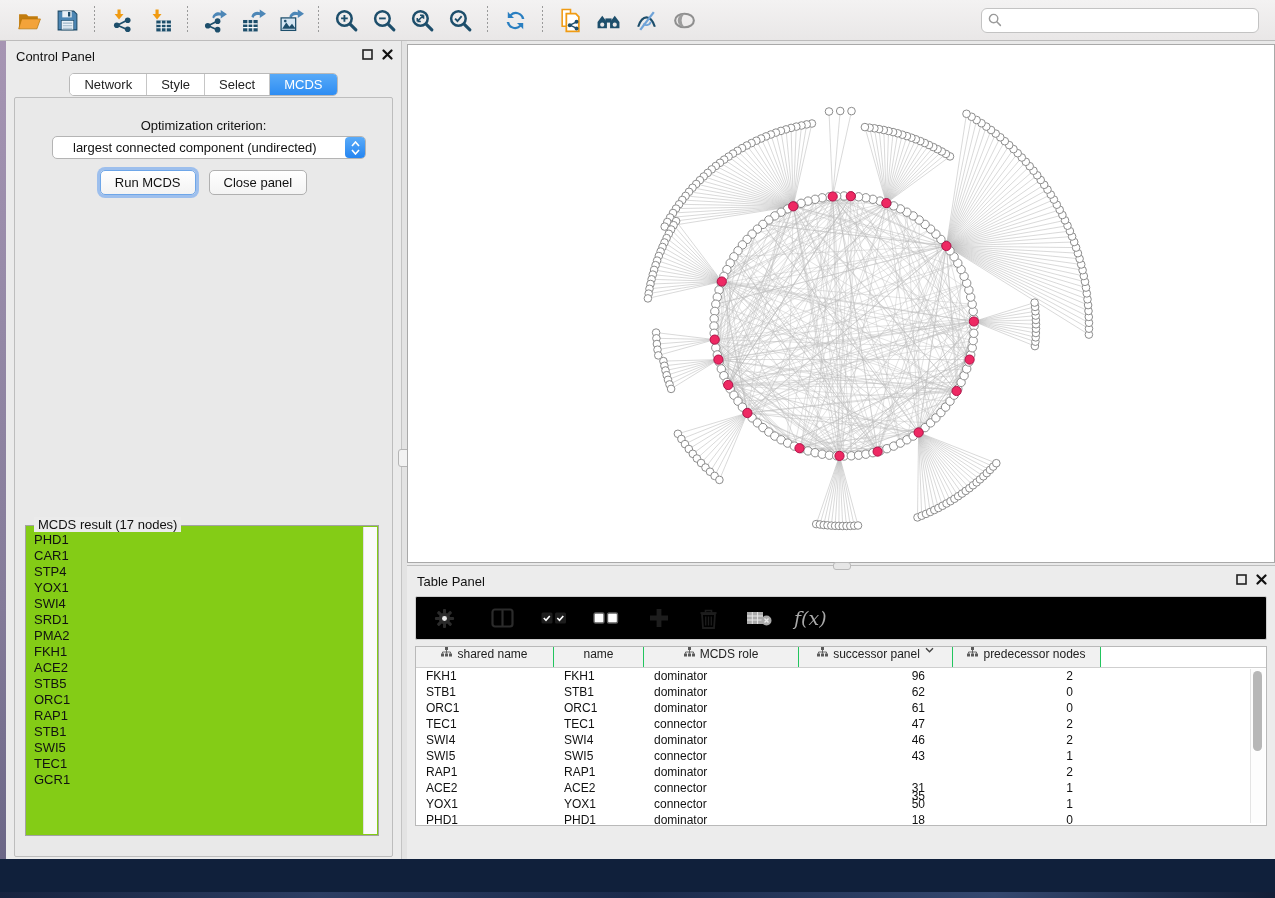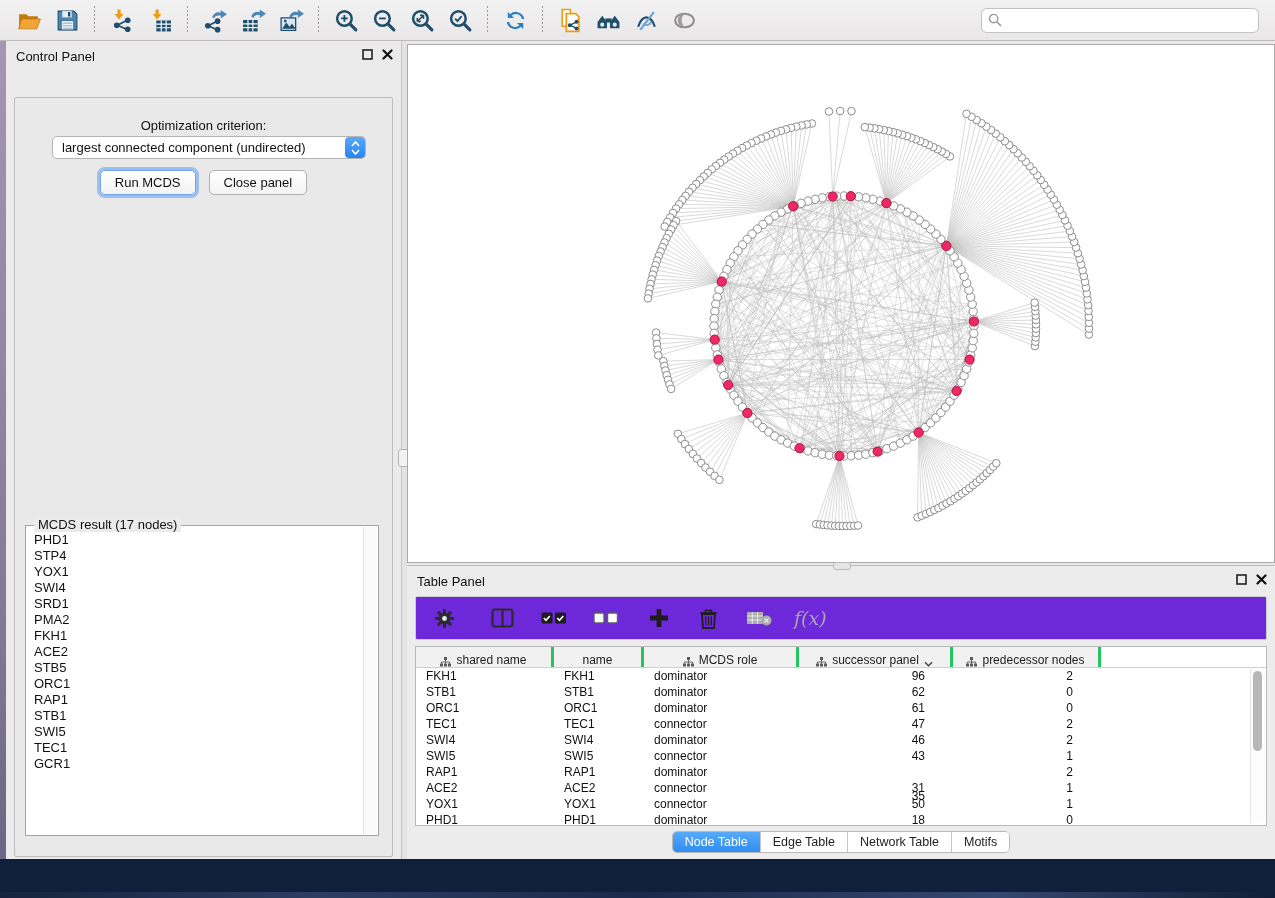--- a/index.html
+++ b/index.html
@@ -30,28 +30,28 @@
   .cp-tabs-row{position:absolute;left:0;top:32px;right:0;display:flex;justify-content:center;}
   .segbar{display:inline-flex;border:1px solid #b9b9b9;border-radius:5px;overflow:hidden;background:#fff;}
   .seg{padding:3px 14px;font-size:13px;color:#222;background:#fff;border-right:1px solid #c6c6c6;cursor:default;}
   .seg:last-child{border-right:none;}
   .seg.sel{background:linear-gradient(#58aaf8,#2e8df3);color:#fff;}
   .cp-inner{position:absolute;left:8px;right:8px;top:56px;bottom:2px;background:#e9e9e9;
     border:1px solid #bdbdbd;border-radius:2px;}
   .opt-label{position:absolute;left:0;right:0;top:20px;text-align:center;font-size:13px;color:#111;}
   .dropdown{position:absolute;left:37px;top:38px;width:314px;height:23px;background:#fff;border:1px solid #b4b4b4;
     border-radius:5px;box-sizing:border-box;display:flex;align-items:center;}
-  .dropdown .dd-text{flex:1;font-size:13px;color:#111;padding-left:9px;white-space:nowrap;overflow:hidden;}
+  .dropdown .dd-text{flex:1;font-size:13px;color:#111;padding-left:20px;white-space:nowrap;overflow:hidden;}
   .dd-stepper{width:20px;height:21px;border-radius:4px;background:linear-gradient(#5aabf8,#2585f1);
     display:flex;flex-direction:column;align-items:center;justify-content:center;gap:2px;margin-right:0px;}
   .btn-row{position:absolute;left:0;right:0;top:72px;display:flex;justify-content:center;gap:13px;}
   .mac-btn{height:23px;padding:0 14px;background:linear-gradient(#ffffff,#f3f3f3);border:1px solid #b0b0b0;
     border-radius:5px;font-size:13px;color:#111;display:flex;align-items:center;}
   .mac-btn.focus{box-shadow:0 0 0 3px rgba(106,164,240,.6);border-color:#6ea6e8;}
-  .mcds-group{position:absolute;left:10px;right:13px;top:427px;bottom:20px;border:1px solid #a3a3a3;background:#ffffff;}
+  .mcds-group{position:absolute;left:10px;right:13px;top:427px;bottom:20px;border:1px solid #a3a3a3;background:#84cc16;}
   .mcds-legend{position:absolute;left:8px;top:-9px;background:#ebebeb;padding:0 4px;font-size:13px;color:#111;}
   .mcds-list{position:absolute;left:1px;top:6px;bottom:1px;right:14px;overflow:hidden;padding-left:7px;}
   .mcds-item{font-size:13px;line-height:16px;color:#111;}
   .mcds-scroll{position:absolute;top:1px;bottom:1px;right:1px;width:13px;background:#fafafa;border-left:1px solid #e0e0e0;}
   
   .vdiv{position:absolute;left:401px;top:41px;width:6px;bottom:39px;background:#e3e3e3;
     border-left:1px solid #c4c4c4;border-right:1px solid #a8a8a8;}
   .vdiv-handle{position:absolute;left:-4px;top:408px;width:12px;height:16px;background:#f2f2f2;
     border:1px solid #b5b5b5;border-radius:3px;}
   
@@ -61,28 +61,28 @@
     border-bottom:1px solid #b6b6b6;}
   .lights{position:absolute;left:8px;top:4px;display:flex;gap:7px;}
   .light{width:12px;height:12px;border-radius:50%;box-sizing:border-box;}
   .net-title{position:absolute;left:0;right:0;top:3px;text-align:center;font-size:12px;color:#333;}
   .net-canvas{position:absolute;left:0;right:0;top:20px;bottom:0;background:#fff;}
   .net-canvas svg{display:block;}
   
   .table-panel{position:absolute;left:0;right:0;top:524px;bottom:0;background:#ececec;border-top:1px solid #bdbdbd;}
   .tp-grip{position:absolute;left:50%;top:-4px;width:16px;height:6px;margin-left:-8px;background:#e6e6e6;
     border:1px solid #b9b9b9;border-radius:3px;}
-  .tp-toolbar{position:absolute;left:8px;right:8px;top:30px;height:44px;background:#6d28d9;
+  .tp-toolbar{position:absolute;left:8px;right:8px;top:30px;height:44px;background:#000000;
     border:1px solid #cdcdcd;border-radius:2px;display:flex;align-items:center;padding-left:18px;box-sizing:border-box;}
   .tpt-btn{display:flex;align-items:center;justify-content:center;margin-right:0;}
   .fx-label{font-family:"DejaVu Serif",serif;font-style:italic;font-size:19px;color:#a9a9a9;margin-left:22px;}
   .tp-table{position:absolute;left:8px;right:8px;top:80px;bottom:33px;background:#fff;border:1px solid #b9b9b9;overflow:hidden;}
   .thead{display:flex;height:20px;border-bottom:1px solid #cfcfcf;background:#fff;}
-  .th{box-sizing:border-box;height:20px;background:#f1f1f1;border-right:3px solid #22c55e;
-    display:flex;align-items:flex-end;justify-content:center;gap:5px;font-size:12px;color:#222;flex:0 0 auto;}
+  .th{box-sizing:border-box;height:20px;background:#f1f1f1;border-right:1px solid #22c55e;
+    display:flex;align-items:flex-start;justify-content:center;gap:5px;font-size:12px;color:#222;flex:0 0 auto;}
   .tr{display:flex;height:16px;align-items:center;}
   .td{box-sizing:border-box;font-size:12px;color:#111;padding-left:10px;flex:0 0 auto;
     white-space:nowrap;overflow:hidden;}
   .td.num{text-align:right;padding-right:28px;padding-left:0;}
   .tp-scroll{position:absolute;top:22px;bottom:2px;right:1px;width:14px;background:#fdfdfd;border-left:1px solid #e4e4e4;}
   .tp-thumb{position:absolute;left:2px;top:2px;width:9px;height:80px;background:#b7b7b7;border-radius:5px;}
   .tp-tabs-row{position:absolute;left:0;right:0;bottom:6px;display:flex;justify-content:center;}
   .tp-tabs-row .seg{font-size:12.5px;padding:3px 12px;}
   
   .status-bar{position:absolute;left:0;right:0;bottom:6px;height:33px;background:#ececea;border-top:1px solid #bcbcbc;}
@@ -244,20 +244,28 @@
       <div class="panel-title">Control Panel</div>
       <div class="win-btns">
         <svg width="11" height="11" viewBox="0 0 11 11">
           <rect x="1" y="1" width="9" height="9" fill="none" stroke="#222" stroke-width="1.6"></rect>
         </svg>
         <svg width="11" height="11" viewBox="0 0 11 11">
           <path d="M1.5 1.5l8 8M9.5 1.5l-8 8" stroke="#111" stroke-width="2.2" stroke-linecap="round"></path>
         </svg>
       </div>
     </div>
+    <div class="cp-tabs-row">
+      <div class="segbar">
+          <div class="seg">Network</div>
+          <div class="seg">Style</div>
+          <div class="seg">Select</div>
+          <div class="seg sel">MCDS</div>
+        </div>
+    </div>
     <div class="cp-inner">
       <div class="opt-label">Optimization criterion:</div>
       <div class="dropdown">
         <span class="dd-text">largest connected component (undirected)</span>
         <span class="dd-stepper">
           <svg width="9" height="6" viewBox="0 0 9 6">
               <path d="M1 5l3.5-4L8 5" fill="none" stroke="#fff" stroke-width="1.6"></path>
             </svg>
           <svg width="9" height="6" viewBox="0 0 9 6">
               <path d="M1 1l3.5 4L8 1" fill="none" stroke="#fff" stroke-width="1.6"></path>
@@ -265,20 +273,21 @@
         </span>
       </div>
       <div class="btn-row">
         <div class="mac-btn focus">Run MCDS</div>
         <div class="mac-btn">Close panel</div>
       </div>
       <div class="mcds-group">
         <div class="mcds-legend">MCDS result (17 nodes)</div>
         <div class="mcds-list">
             <div class="mcds-item">PHD1</div>
+            <div class="mcds-item">CAR1</div>
             <div class="mcds-item">STP4</div>
             <div class="mcds-item">YOX1</div>
             <div class="mcds-item">SWI4</div>
             <div class="mcds-item">SRD1</div>
             <div class="mcds-item">PMA2</div>
             <div class="mcds-item">FKH1</div>
             <div class="mcds-item">ACE2</div>
             <div class="mcds-item">STB5</div>
             <div class="mcds-item">ORC1</div>
             <div class="mcds-item">RAP1</div>
@@ -1354,25 +1363,17 @@
               <div class="td" style="width: 155px;">dominator</div>
               <div class="td num" style="width: 154px;">18</div>
               <div class="td num" style="width: 148px;">0</div>
             </div>
           </div>
         <div class="tp-scroll">
           <div class="tp-thumb"></div>
         </div>
       </div>
 
-      <div class="tp-tabs-row">
-        <div class="segbar">
-            <div class="seg sel">Node Table</div>
-            <div class="seg">Edge Table</div>
-            <div class="seg">Network Table</div>
-            <div class="seg">Motifs</div>
-          </div>
-      </div>
     </div>
   </div>
 
 
 </div>
 
 </body></html>

